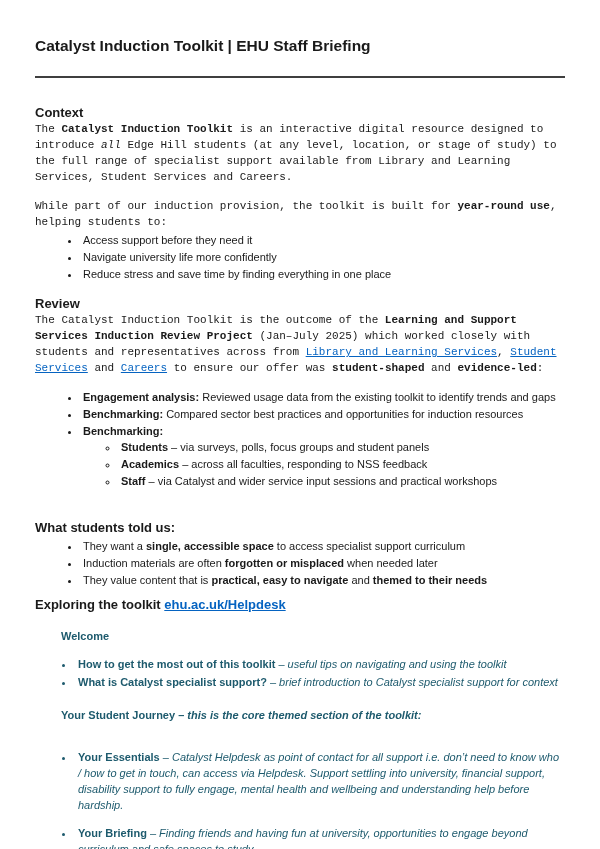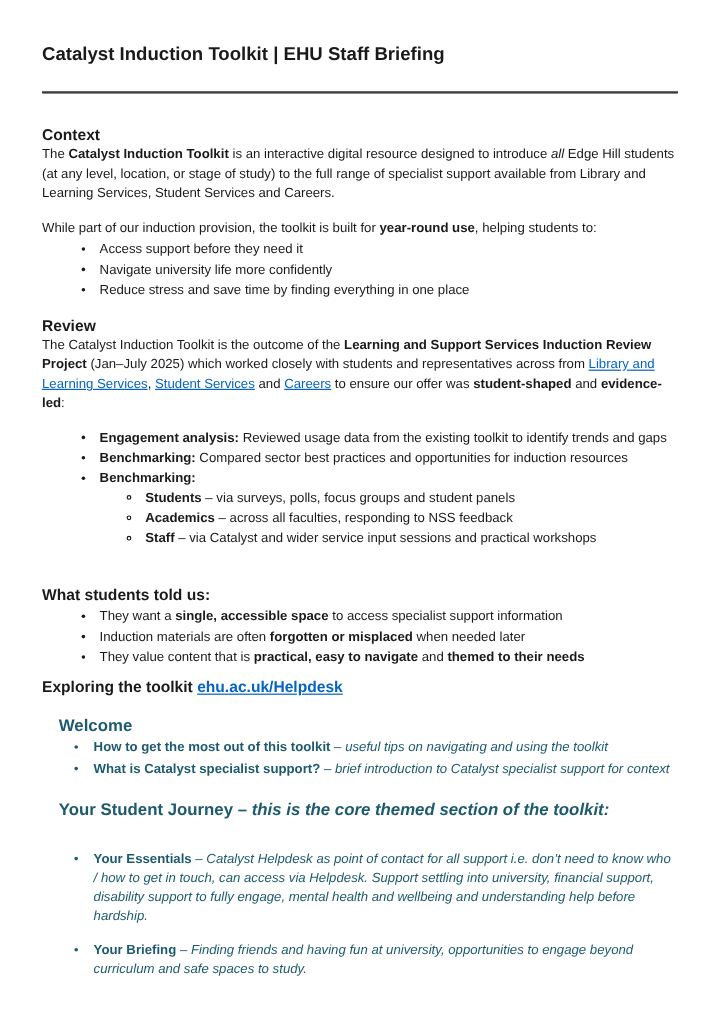--- a/index.html
+++ b/index.html
@@ -15,34 +15,34 @@
     padding:30px 35px 0 35px;
     background:#ffffff;
     font-family:"Liberation Sans",sans-serif;
     font-size:11px;line-height:16px;
     color:var(--text);
     overflow:hidden;
   }
   h1{font-size:15.5px;line-height:20px;margin:6px 0 0 0;font-weight:bold;}
   hr{border:none;border-top:2px solid var(--divider);margin:20px 0 26px 0;}
   h2{font-size:13px;line-height:17px;margin:0;font-weight:bold;}
-  p{margin:0;}
+  p{margin:0;font-family:Liberation Mono, monospace;}
   .mt-s{margin-top:8px;}
   .mt-m{margin-top:13px;}
   .mt-l{margin-top:15px;}
   .mt-xl{margin-top:30px;}
   ul{margin:2px 0 0 0;padding-left:30px;}
   ul.l1>li{margin:0 0 1px 16px;padding-left:2px;}
   ul.l2{list-style:circle;margin:0;padding-left:36px;}
   ul.l2>li{margin:0 0 1px 0;padding-left:2px;}
   a.link{color:var(--link);text-decoration:underline;cursor:pointer;}
   .b{font-weight:bold;}
   .i{font-style:italic;}
   .teal{color:var(--teal);margin-left:14px;}
-  .teal h3{font-size:14px;line-height:16px;margin:0;font-weight:bold;}
+  .teal h3{font-size:11px;line-height:16px;margin:12px;font-weight:bold;}
   .teal ul{padding-left:26px;margin-top:3px;}
   .teal ul>li{margin:0 0 2px 0;padding-left:3px;}
 </style>
 </head>
 <body>
 
 <div class="page">
 
   <h1>Catalyst Induction Toolkit | EHU Staff Briefing</h1>
   <hr>
@@ -66,21 +66,21 @@
       <ul class="l2">
         <li><span><span class="b">Students</span><span> – via surveys, polls, focus groups and student panels</span></span></li>
         <li><span><span class="b">Academics</span><span> – across all faculties, responding to NSS feedback</span></span></li>
         <li><span><span class="b">Staff</span><span> – via Catalyst and wider service input sessions and practical workshops</span></span></li>
       </ul>
     </li>
   </ul>
 
   <h2 class="mt-xl">What students told us:</h2>
   <ul class="l1">
-    <li><span><span>They want a </span><span class="b">single, accessible space</span><span> to access specialist support information</span></span></li>
+    <li><span><span>They want a </span><span class="b">single, accessible space</span><span> to access specialist support curriculum</span></span></li>
     <li><span><span>Induction materials are often </span><span class="b">forgotten or misplaced</span><span> when needed later</span></span></li>
     <li><span><span>They value content that is </span><span class="b">practical, easy to navigate</span><span> and </span><span class="b">themed to their needs</span></span></li>
   </ul>
 
   <h2 class="mt-s"><span class="b">Exploring the toolkit </span><a class="link" href="#">ehu.ac.uk/Helpdesk</a></h2>
 
   <div class="teal mt-l">
     <h3>Welcome</h3>
     <ul class="l1">
       <li><span><span class="b">How to get the most out of this toolkit</span><span> – </span><span class="i">useful tips on navigating and using the toolkit</span></span></li>

